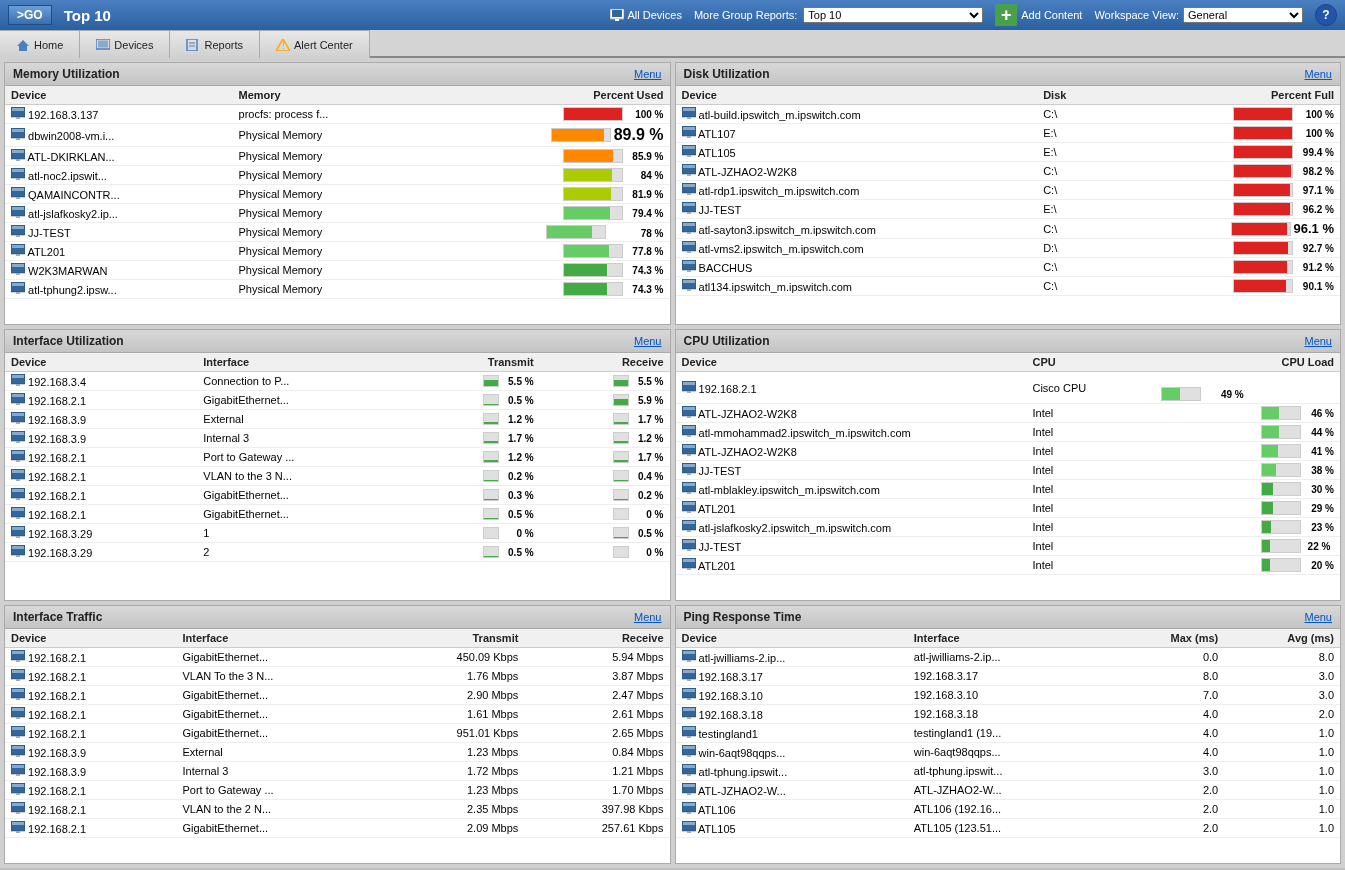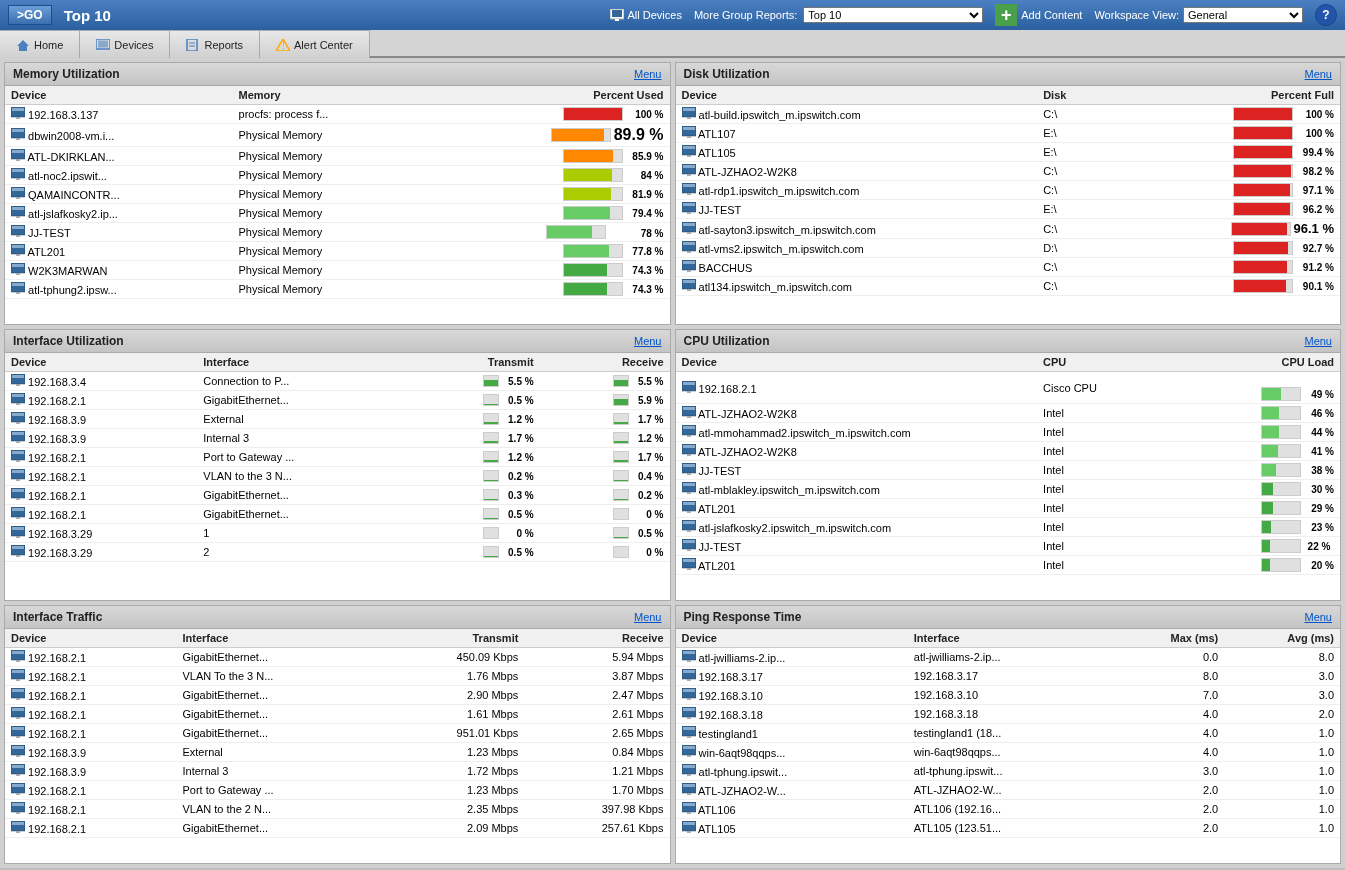--- a/index.html
+++ b/index.html
@@ -731,21 +731,21 @@
       </thead>
       <tbody id="cpu-tbody">
           <tr>
     <td><svg width="14" height="12" viewBox="0 0 14 12">
                 <rect x="0" y="0" width="14" height="10" fill="#336699" stroke="#224466" stroke-width="0.5"></rect>
                 <rect x="1" y="1" width="12" height="3" fill="#88aacc"></rect>
                 <rect x="5" y="10" width="4" height="2" fill="#aaa"></rect>
               </svg> 192.168.2.1</td>
     <td>Cisco CPU</td>
     <td style="text-align:right">
-      <div style="display:flex;align-items:center;justify-content:flex-end;gap:3px;margin-top:13px;">
+      <div style="display:flex;align-items:center;gap:13px;margin-top:13px;">
         <div style="width:40px;height:14px;background:#e0e0e0;border:1px solid #ccc;position:relative;overflow:hidden;display:inline-block;">
           <div style="position:absolute;left:0;top:0;height:100%;width:49%;background:#66cc66;"></div>
         </div>
         <span style="font-size:10px;font-weight:bold;min-width:30px;text-align:right;color:#000;">49 %</span>
       </div>
     </td>
           </tr>
           <tr>
     <td><svg width="14" height="12" viewBox="0 0 14 12">
                 <rect x="0" y="0" width="14" height="10" fill="#336699" stroke="#224466" stroke-width="0.5"></rect>
@@ -1067,21 +1067,21 @@
     <td>192.168.3.18</td>
     <td style="text-align:right">4.0</td>
     <td style="text-align:right">2.0</td>
           </tr>
           <tr>
     <td><svg width="14" height="12" viewBox="0 0 14 12">
                 <rect x="0" y="0" width="14" height="10" fill="#336699" stroke="#224466" stroke-width="0.5"></rect>
                 <rect x="1" y="1" width="12" height="3" fill="#88aacc"></rect>
                 <rect x="5" y="10" width="4" height="2" fill="#aaa"></rect>
               </svg> testingland1</td>
-    <td>testingland1 (18...</td>
+    <td>testingland1 (19...</td>
     <td style="text-align:right">4.0</td>
     <td style="text-align:right">1.0</td>
           </tr>
           <tr>
     <td><svg width="14" height="12" viewBox="0 0 14 12">
                 <rect x="0" y="0" width="14" height="10" fill="#336699" stroke="#224466" stroke-width="0.5"></rect>
                 <rect x="1" y="1" width="12" height="3" fill="#88aacc"></rect>
                 <rect x="5" y="10" width="4" height="2" fill="#aaa"></rect>
               </svg> win-6aqt98qqps...</td>
     <td>win-6aqt98qqps...</td>

